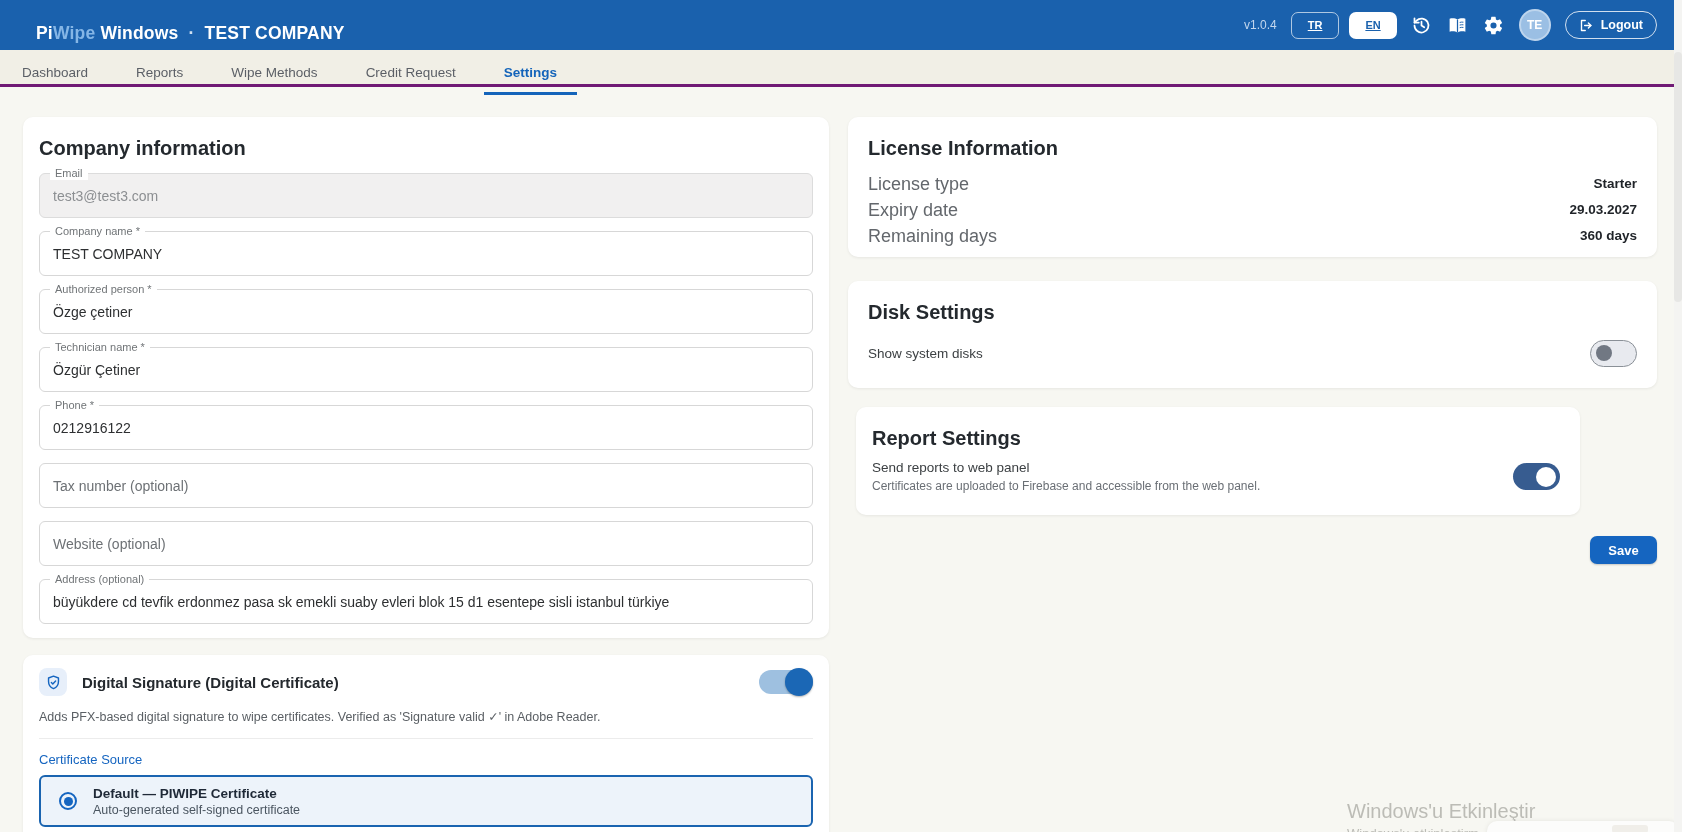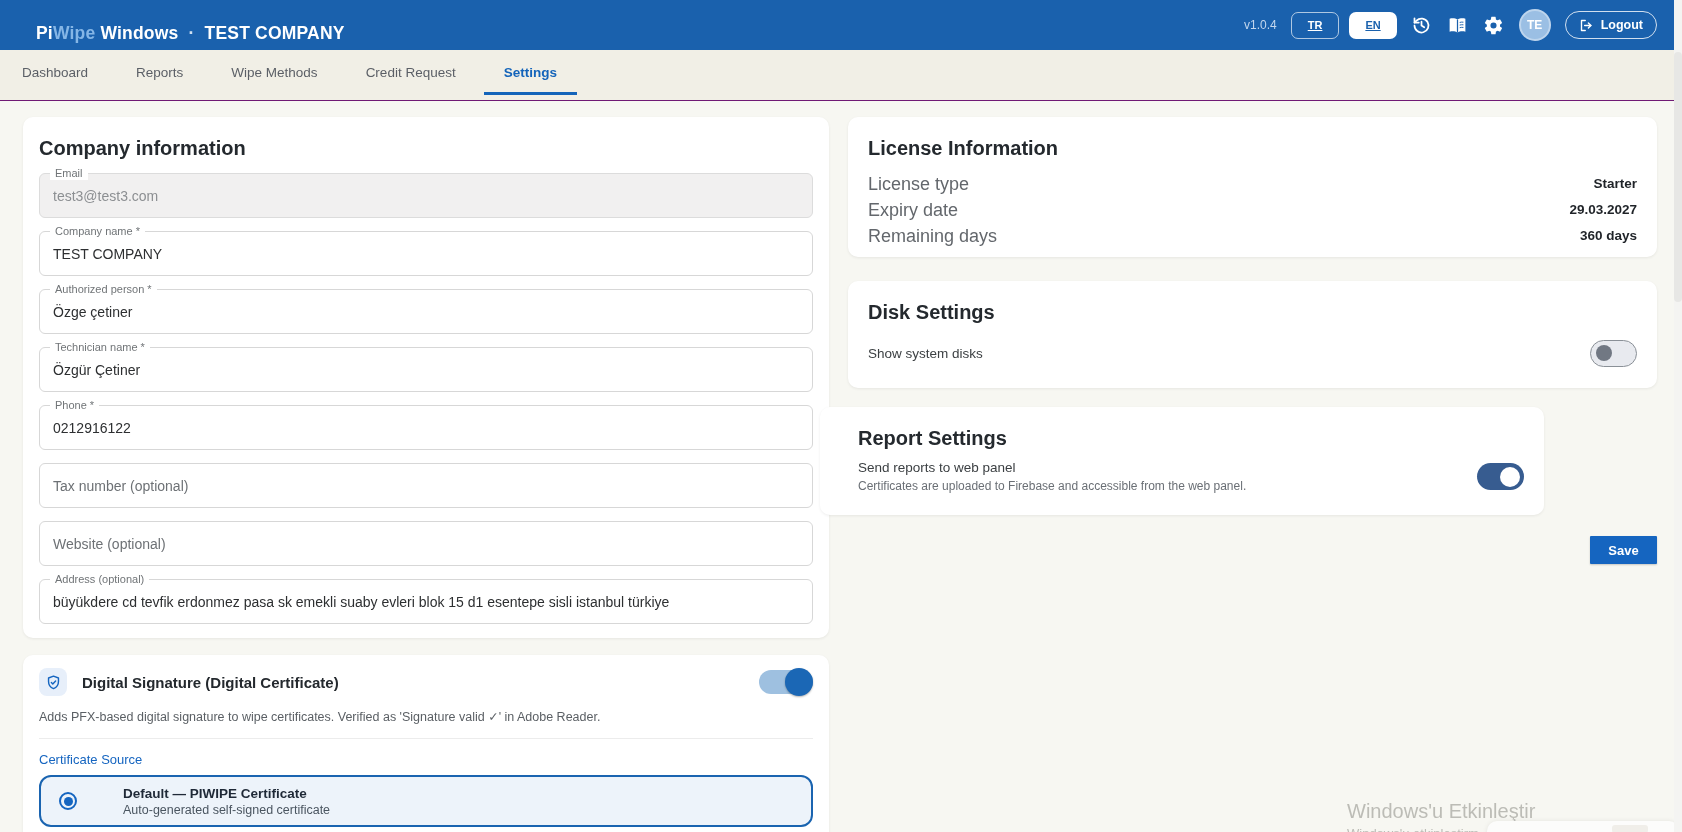--- a/index.html
+++ b/index.html
@@ -25,22 +25,22 @@
   .lang-en { background:#fff; color:#1a61ad; margin-left:-4px; }
   .nav-icon { width:22px; height:22px; display:flex; align-items:center; justify-content:center; cursor:pointer; }
   .nav-icon svg { width:21px; height:21px; }
   .avatar { width:32px; height:32px; border-radius:50%; background:#9bbfe4; border:2px solid rgba(255,255,255,.35);
     color:#fff; font-size:12px; font-weight:bold; display:flex; align-items:center; justify-content:center; cursor:pointer; }
   .logout-btn { height:28px; padding:0 13px; border:1px solid rgba(255,255,255,.8); border-radius:14px;
     display:flex; align-items:center; gap:7px; color:#fff; font-size:12.5px; font-weight:bold; cursor:pointer; }
   .logout-btn svg { width:15px; height:15px; }
   
   .tabbar {
-    position:absolute; left:0; top:50px; width:1674px; height:51px;
-    background:#f1efe6; border-bottom:1px solid #701a75; display:flex; padding-left:2px;
+    position:absolute; left:0; top:50px; width:1674px; height:37px;
+    background:#f1efe6; border-bottom:3px solid #701a75; display:flex; padding-left:2px;
   }
   .tab { position:relative; height:45px; line-height:45px; padding:0 20px; margin-right:8px;
     font-size:13.5px; color:#5b5f66; cursor:pointer; white-space:nowrap; }
   .tab.active { color:#1464ba; font-weight:bold; }
   .tab.active::after { content:""; position:absolute; left:0; right:0; bottom:0; height:3px; background:#1464ba; }
   
   .card { position:absolute; background:#fff; border-radius:10px; box-shadow:0 1px 3px rgba(0,0,0,.07); }
   .card-title { font-size:20px; font-weight:600; color:#24292e; }
   
   .card-company { left:23px; top:117px; width:806px; height:521px; padding:20px 16px 0 16px; }
@@ -55,22 +55,22 @@
   .flabel { position:absolute; top:-7px; left:10px; background:#fff; padding:0 5px; font-size:11px; color:#707477; line-height:13px; }
   
   .card-signature { left:23px; top:655px; width:806px; height:210px; padding:13px 16px 0 16px; }
   .sig-header { display:flex; align-items:center; }
   .sig-iconbox { width:28px; height:28px; border-radius:8px; background:#e7effa; display:flex; align-items:center; justify-content:center; }
   .sig-iconbox svg { width:17px; height:17px; }
   .sig-title { margin-left:15px; font-size:15px; font-weight:600; color:#24292e; }
   .sig-desc { margin-top:13px; font-size:12.5px; color:#5a5f64; }
   .sig-divider { margin-top:14px; border-top:1px solid #ececec; }
   .cert-label { margin-top:13px; font-size:13px; color:#1565c0; }
-  .cert-option { margin-top:8px; height:52px; background:#edf3fa; border:2px solid #1a64b0; border-radius:12px;
-    display:flex; align-items:center; padding:0 14px; cursor:pointer;gap:30px; }
+  .cert-option { margin-top:8px; height:52px; background:#edf3fa; border:2px solid #1a64b0; border-radius:6px;
+    display:flex; align-items:center; padding:0 14px; cursor:pointer; }
   .radio { width:18px; height:18px; border-radius:50%; border:2px solid #1565c0; margin:0 16px 0 4px;
     display:flex; align-items:center; justify-content:center; flex:none; }
   .radio-dot { width:9px; height:9px; border-radius:50%; background:#1565c0; }
   .cert-title { font-size:13.5px; font-weight:600; color:#1f2937; }
   .cert-sub { font-size:12.5px; color:#4a5560; margin-top:2px; }
   
   .mui-switch { position:relative; width:54px; height:28px; margin-left:auto; cursor:pointer; flex:none; }
   .mui-switch .track { position:absolute; left:0; top:2px; width:54px; height:24px; border-radius:12px; background:#9ec0e0; }
   .mui-switch .knob { position:absolute; right:0; top:0; width:28px; height:28px; border-radius:50%; background:#1b67b5;
     box-shadow:0 1px 2px rgba(0,0,0,.3); }
@@ -81,24 +81,24 @@
   .pill-switch.on .knob { position:absolute; right:4px; top:3.5px; width:20px; height:20px; border-radius:50%; background:#fff; }
   
   .card-license { left:848px; top:117px; width:809px; height:140px; padding:20px 20px 0 20px; }
   .lic-rows { margin-top:16px; }
   .lic-row { display:flex; justify-content:space-between; margin-bottom:10px; line-height:16px; }
   .lic-label { font-size:18px; color:#63676c; }
   .lic-value { font-size:13.5px; font-weight:600; color:#1f2328; }
   .card-disk { left:848px; top:281px; width:809px; height:107px; padding:20px 20px 0 20px; }
   .row-flex { display:flex; align-items:center; margin-top:16px; }
   .row-label { font-size:13.5px; color:#3c4043; }
-  .card-report { left:820px; top:407px; width:724px; height:108px; padding:20px 20px 0 38px; }
+  .card-report { left:856px; top:407px; width:724px; height:108px; padding:20px 20px 0 16px; }
   .report-row { display:flex; align-items:center; margin-top:10px; }
   .report-sub { font-size:12px; color:#6a6f75; margin-top:4px; }
-  .save-btn { position:absolute; left:1590px; top:536px; width:67px; height:28px; background:#1565c0; border-radius:1px;
+  .save-btn { position:absolute; left:1590px; top:536px; width:67px; height:28px; background:#1565c0; border-radius:7px;
     color:#fff; font-size:13px; font-weight:bold; display:flex; align-items:center; justify-content:center; cursor:pointer;
     box-shadow:0 1px 2px rgba(0,0,0,.2); }
   
   .watermark { position:absolute; left:1347px; top:800px; color:#bcbcb6; pointer-events:none; }
   .watermark .l1 { font-size:20px; }
   .watermark .l2 { font-size:13px; margin-top:3px; }
   .corner-popup { position:absolute; left:1487px; top:821px; width:192px; height:18px; background:#fcfcfb;
     border-radius:10px 10px 0 0; box-shadow:0 0 5px rgba(0,0,0,.08); }
   .corner-popup .mini { position:absolute; left:125px; top:4px; width:36px; height:8px; background:#f0eee9; border-radius:3px; }
   .scrollbar { position:absolute; left:1674px; top:0; width:8px; height:832px; background:#f4f4f2; }

